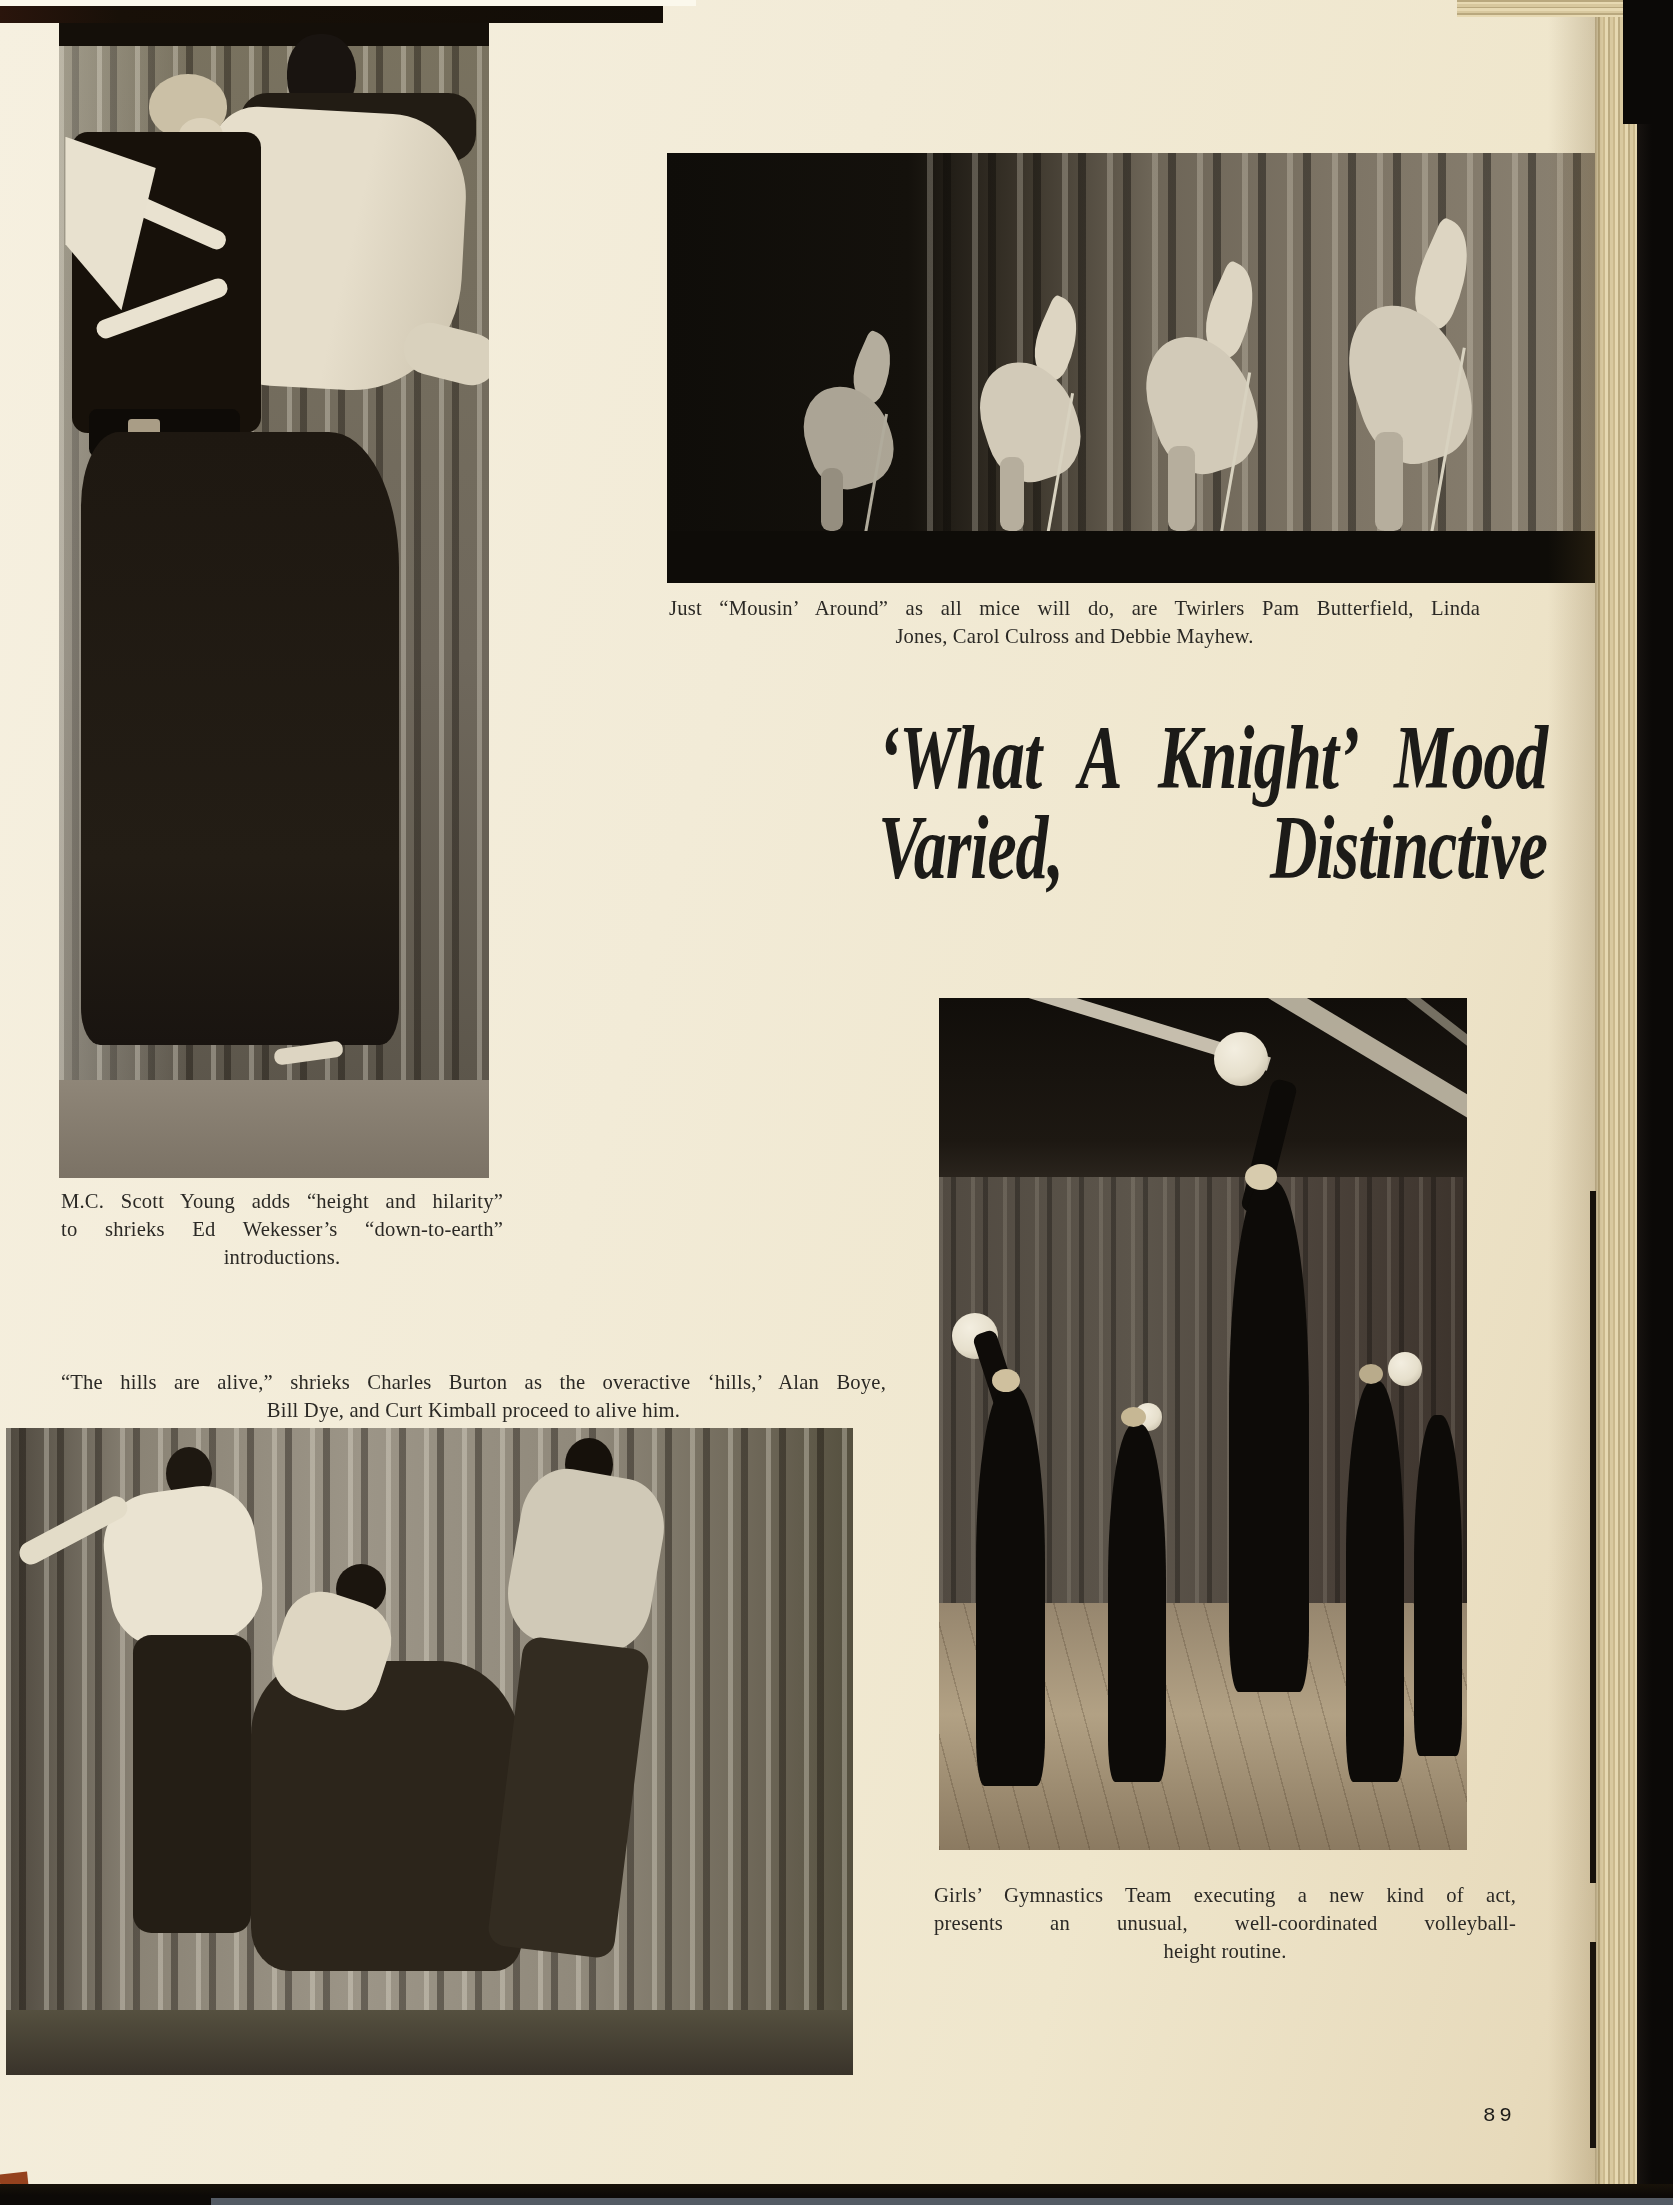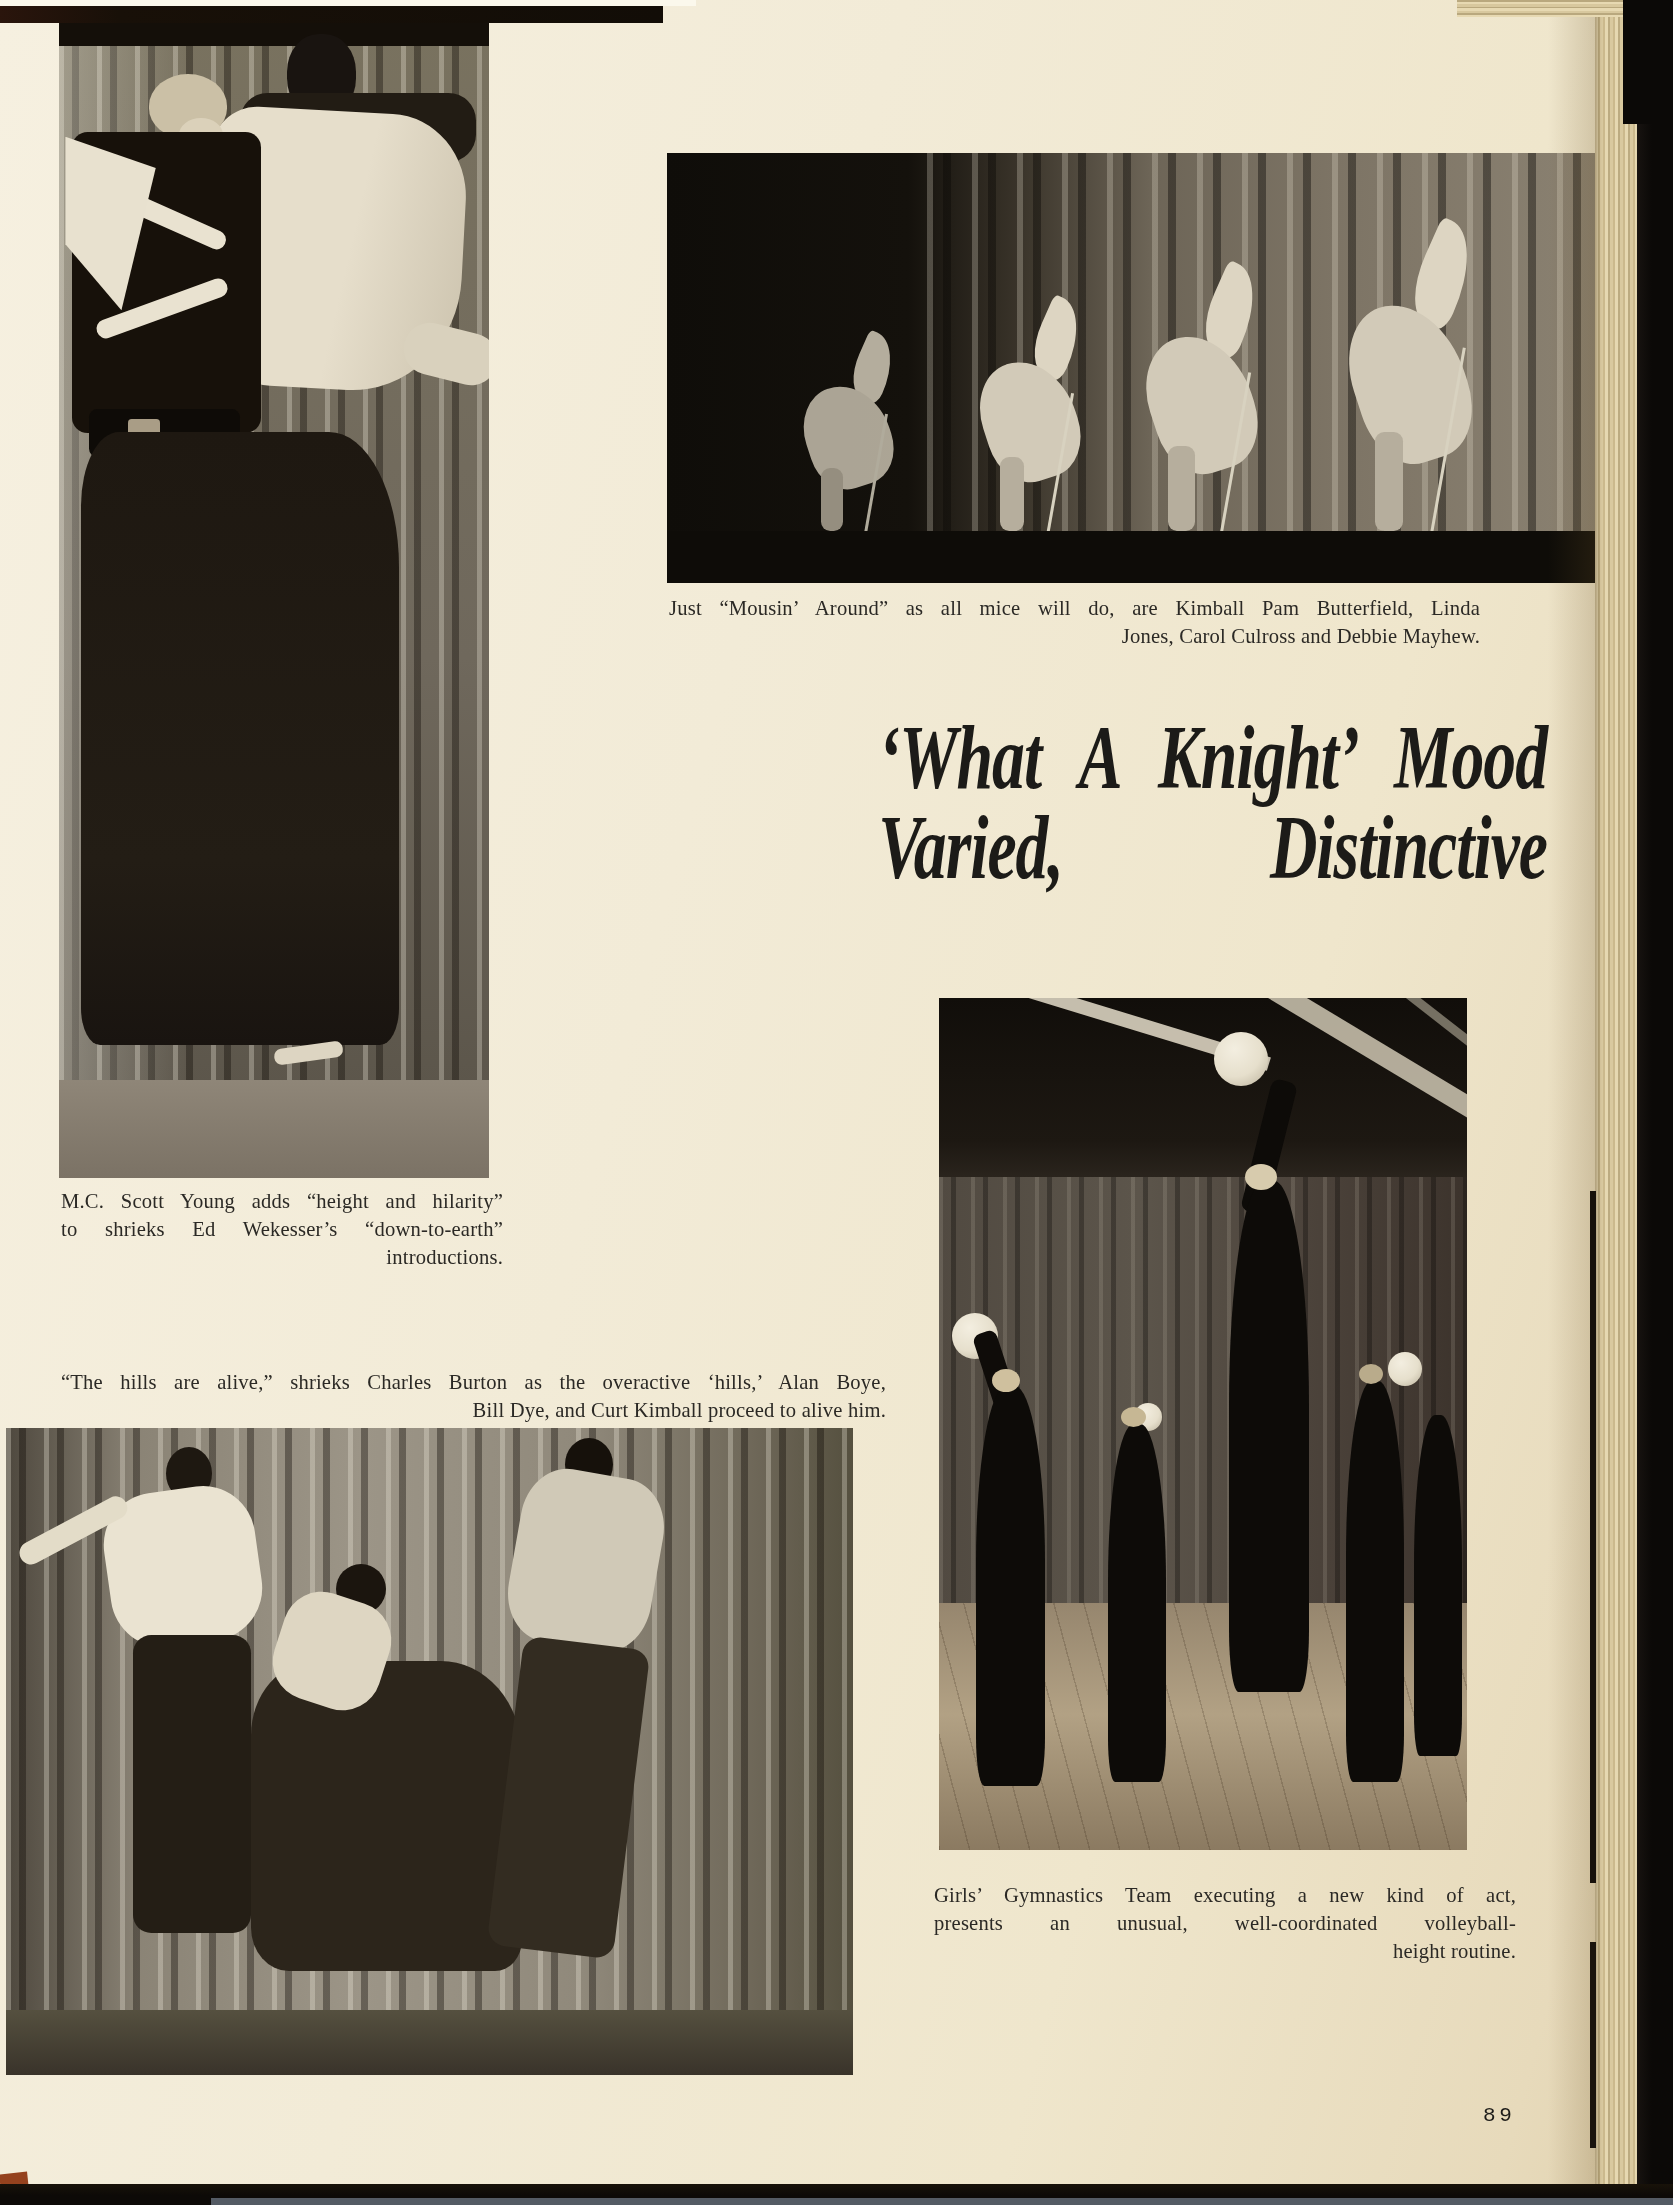--- a/index.html
+++ b/index.html
@@ -103,21 +103,21 @@
   .g-l{left:7%;top:45.5%;width:13%;height:47%;}
   .g-l-arm{left:9%;top:39%;width:4.5%;height:12%;background:#0f0c09;border-radius:8.2px;transform:rotate(-18deg);}
   .g-l-hair{left:10%;top:43.5%;width:28px;height:23px;background:#cfc09e;border-radius:50%;}
   .g-m{left:32%;top:50%;width:11%;height:42%;}
   .g-m-hair{left:34.5%;top:48%;width:25px;height:20px;background:#c6b794;border-radius:50%;}
   .g-r{left:77%;top:45%;width:11%;height:47%;}
   .g-r-hair{left:79.5%;top:43%;width:24px;height:20px;background:#b9ab8b;border-radius:50%;}
   .g-rr{left:90%;top:49%;width:9%;height:40%;}
   
   .caption{position:absolute;color:#2b2925;font-size:20.6px;line-height:28px;letter-spacing:0.2px;}
-  .cap-line{text-align:right;}
+  .cap-line{text-align:center;}
   .cap-line.just{text-align:justify;text-align-last:justify;}
   .cap-twirlers{left:669px;top:594px;width:811px;}
   .cap-mc{left:61px;top:1187px;width:442px;}
   .cap-hills{left:61px;top:1368px;width:825px;}
   .cap-gym{left:934px;top:1881px;width:582px;}
   .headline{left:631px;top:713px;width:916px;transform:scaleX(0.73);transform-origin:100% 0;
     font-weight:bold;font-style:italic;font-size:90px;line-height:90px;color:#1c1b18;letter-spacing:-1.4px;}
   .h-line{text-align:justify;text-align-last:justify;}
   .page-number{left:1483px;top:2104px;font-family:Liberation Mono, monospace;font-size:21px;letter-spacing:3.7px;color:#1d1c19;}
 </style>
@@ -228,21 +228,21 @@
   <div class="pagestack-top abs"></div>
   <div class="edge-seg1 abs"></div>
   <div class="edge-seg2 abs"></div>
   <div class="cover-black abs"></div>
   <div class="cover-top abs"></div>
   <div class="bottom-red abs"></div>
   <div class="bottom-band abs"></div>
   <div class="bottom-sliver abs"></div>
 
   <div class="caption cap-twirlers abs">
-    <div class="cap-line just">Just “Mousin’ Around” as all mice will do, are Kimball Pam Butterfield, Linda</div>
+    <div class="cap-line just">Just “Mousin’ Around” as all mice will do, are Twirlers Pam Butterfield, Linda</div>
     <div class="cap-line">Jones, Carol Culross and Debbie Mayhew.</div>
   </div>
 
   <div class="headline abs">
     <div class="h-line">‘What A Knight’ Mood</div>
     <div class="h-line">Varied,  Distinctive</div>
   </div>
 
   <div class="caption cap-mc abs">
     <div class="cap-line just">M.C. Scott Young adds “height and hilarity”</div>

